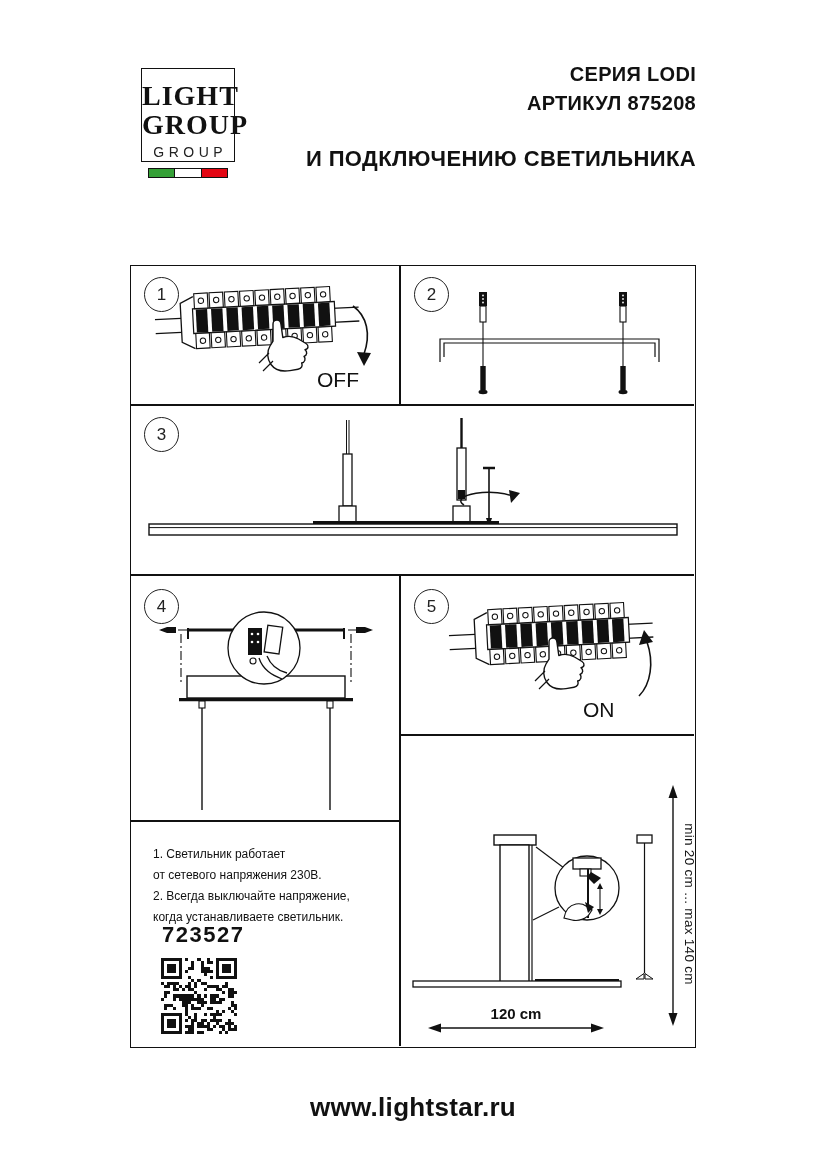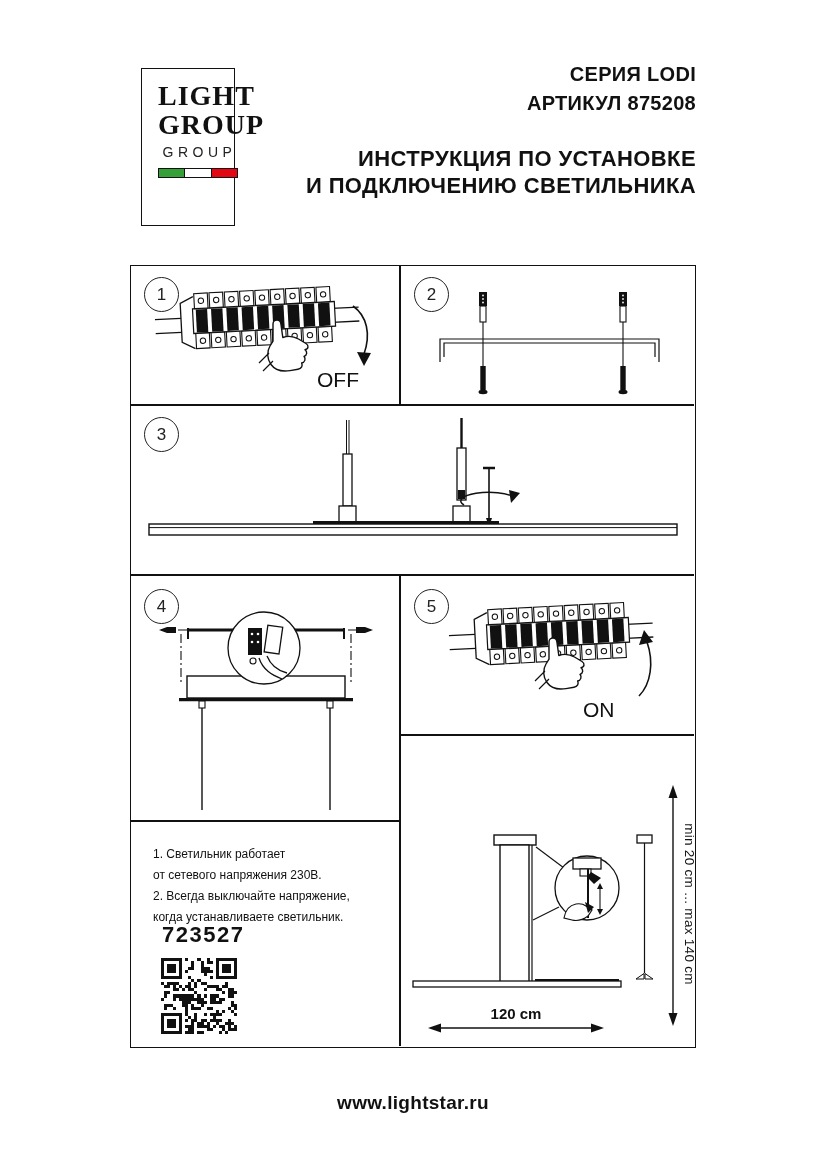--- a/index.html
+++ b/index.html
@@ -1,19 +1,19 @@
 <!DOCTYPE html>
 <html><head>
 <meta charset="utf-8">
 <style>
   html,body{margin:0;padding:0;background:#fff;}
   body{width:826px;height:1169px;position:relative;font-family:"Liberation Sans",sans-serif;color:#111;overflow:hidden;}
   .abs{position:absolute;}
   
-  .logo-box{left:141px;top:68px;width:94px;height:158px;border:1.5px solid #111;box-sizing:border-box;text-align:center;padding-left:16px;}
+  .logo-box{left:141px;top:68px;width:94px;height:94px;border:1.5px solid #111;box-sizing:border-box;text-align:center;}
   .logo-word{font-family:"Liberation Serif",serif;font-weight:bold;font-size:28px;line-height:29px;letter-spacing:1px;color:#111;}
   .logo-group{font-size:14px;letter-spacing:4.5px;color:#222;margin-top:5px;text-indent:4.5px;}
   .logo-flag{width:78px;height:8px;margin:8px auto 0;border:1px solid #111;display:flex;box-sizing:content-box;}
   .logo-flag .seg{flex:1;}
   .seg-white{border-left:1px solid #111;border-right:1px solid #111;}
   
   .hdr{right:130px;top:60px;text-align:right;}
   .hdr-small{font-weight:bold;font-size:20px;line-height:29px;letter-spacing:.3px;}
   .hdr-big{font-weight:bold;font-size:22px;line-height:27px;letter-spacing:.4px;margin-top:0;}
   .hdr-gap{height:27px;}
@@ -22,21 +22,21 @@
   .gl{position:absolute;background:#111;}
   .panel{position:absolute;}
   .step-badge{position:absolute;width:33px;height:33px;border:1.7px solid #222;border-radius:50%;display:flex;align-items:center;justify-content:center;font-size:17px;color:#222;background:#fff;}
   svg{display:block;}
   svg text{font-family:"Liberation Sans",sans-serif;fill:#111;}
   
   .note-lines{left:22px;top:22px;font-size:12px;line-height:21px;color:#111;}
   .article-num{left:31px;top:100px;font-size:22px;font-weight:bold;letter-spacing:1.5px;}
   .qr{left:30px;top:136px;}
   
-  .footer{left:0;top:1092px;width:826px;text-align:center;font-size:19px;font-weight:bold;letter-spacing:.3px;}
+  .footer{left:0;top:1092px;width:826px;text-align:center;font-size:26px;font-weight:bold;letter-spacing:.3px;}
 </style>
 </head>
 <body>
 
 <svg width="0" height="0" style="position:absolute" aria-hidden="true">
 <defs>
   <g id="cbu">
     <rect x="0" y="0" width="13.6" height="15" fill="#fff" stroke="#111" stroke-width="1.1"></rect>
     <circle cx="6.8" cy="7.5" r="2.7" fill="#fff" stroke="#111" stroke-width="1"></circle>
     <rect x="1.2" y="16" width="11.4" height="23" fill="#111"></rect>
@@ -91,21 +91,20 @@
     <div class="seg" style="background:#35a037"></div>
     <div class="seg seg-white" style="background:#fff"></div>
     <div class="seg" style="background:#e30613"></div>
   </div>
 </div>
 
 <div class="abs hdr">
   <div class="hdr-small">СЕРИЯ LODI</div>
   <div class="hdr-small">АРТИКУЛ 875208</div>
   <div class="hdr-gap"></div>
-  <div class="hdr-big">ИНСТРУКЦИЯ ПО УСТАНОВКЕ</div>
   <div class="hdr-big">И ПОДКЛЮЧЕНИЮ СВЕТИЛЬНИКА</div>
 </div>
 
 <div class="abs grid">
 
   <div class="gl" style="left:268px;top:0;width:1.5px;height:139px"></div>
   <div class="gl" style="left:268px;top:308px;width:1.5px;height:472px"></div>
   <div class="gl" style="left:0;top:138px;width:563px;height:1.5px"></div>
   <div class="gl" style="left:0;top:308px;width:563px;height:1.5px"></div>
   <div class="gl" style="left:268px;top:468px;width:295px;height:1.5px"></div>

